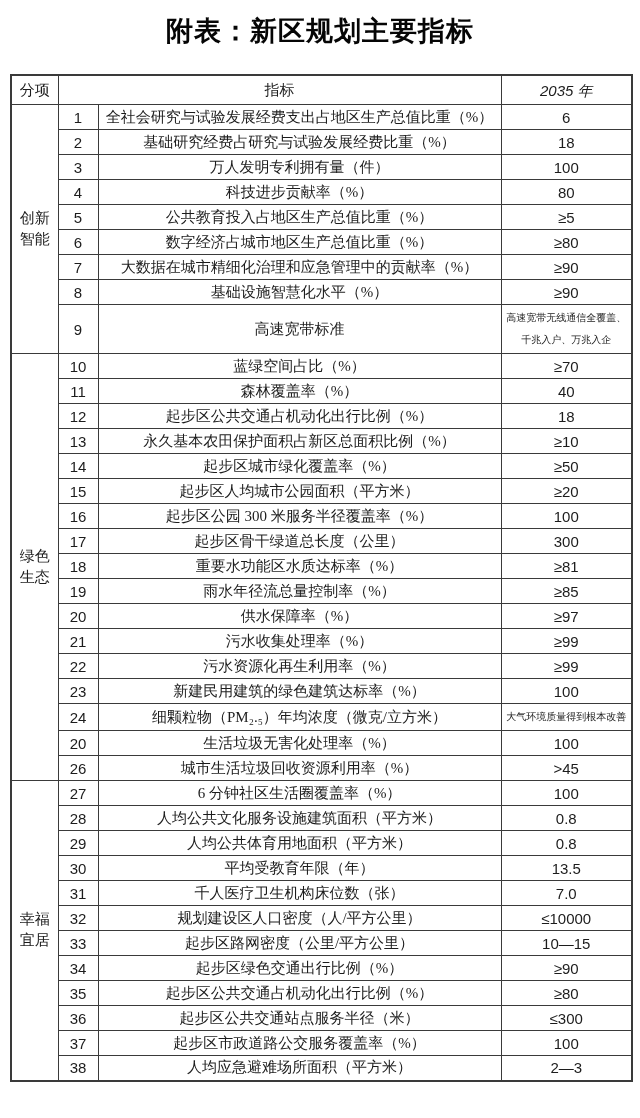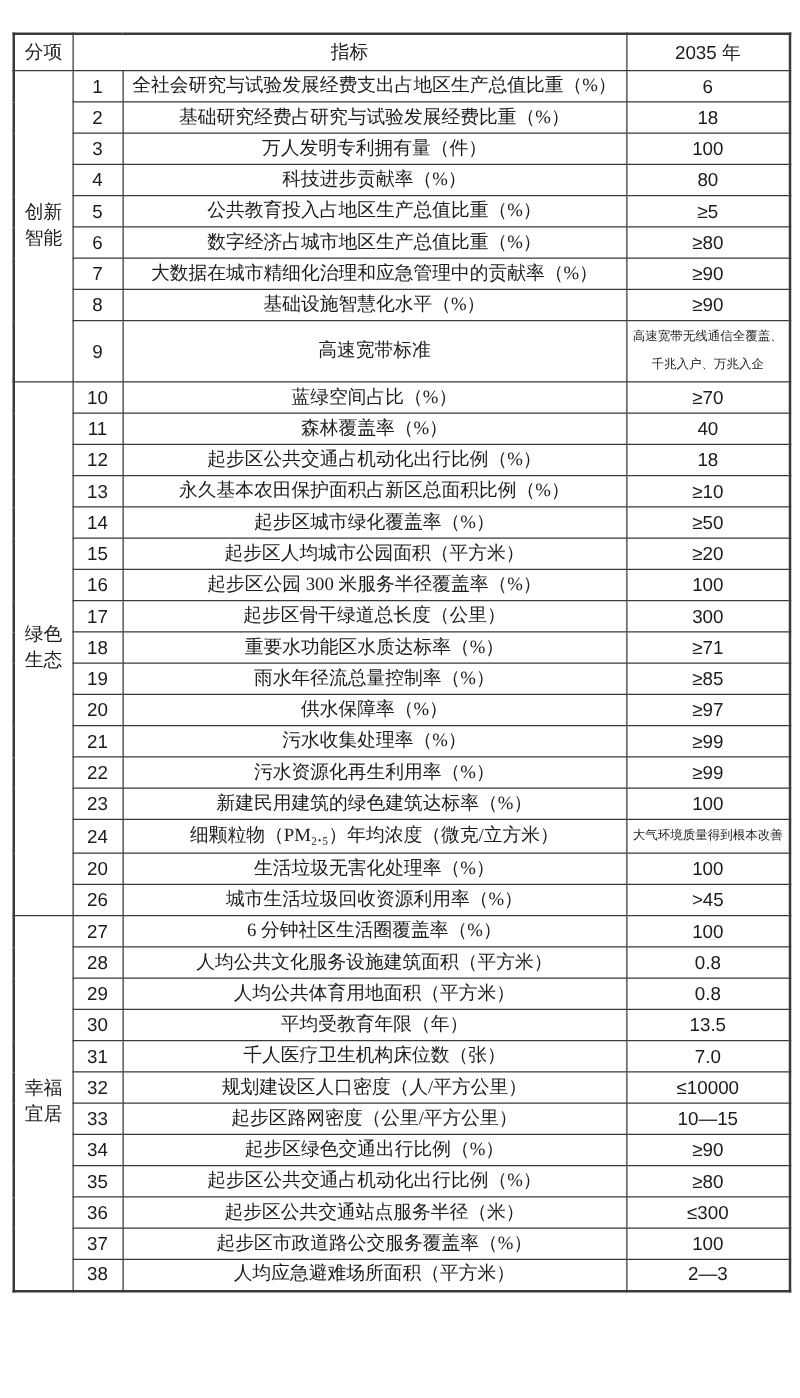--- a/index.html
+++ b/index.html
@@ -38,20 +38,21 @@
     color:#1c1c1c;
   }
   table.indicators thead th{
     height:26px;
     font-weight:normal;
   }
   th.year-h{
     font-family:"Liberation Sans","DejaVu Sans",sans-serif;
     font-weight:bold;
     font-size:15px;
+    font-style:italic;
   }
   td.cat{
     width:47px;
     padding:0 6px;
     font-size:15px;
     line-height:24px;
   }
   td.no{
     width:40px;
     font-family:"Liberation Sans","DejaVu Sans",sans-serif;
@@ -73,20 +74,21 @@
     line-height:22px;
     padding:2px 4px;
   }
   tbody tr{height:25px;}
 </style>
 </head>
 <body>
 
 <div class="page">
 
+  <div class="title">附表：新区规划主要指标</div>
 
   <table class="indicators">
     <colgroup>
       <col style="width:47px">
       <col style="width:40px">
       <col style="width:403px">
       <col style="width:131px">
     </colgroup>
     <thead>
       <tr>
@@ -179,21 +181,21 @@
           <td class="val">100</td>
         </tr>
         <tr>
           <td class="no">17</td>
           <td class="ind">起步区骨干绿道总长度（公里）</td>
           <td class="val">300</td>
         </tr>
         <tr>
           <td class="no">18</td>
           <td class="ind">重要水功能区水质达标率（%）</td>
-          <td class="val">≥71</td>
+          <td class="val">≥81</td>
         </tr>
         <tr>
           <td class="no">19</td>
           <td class="ind">雨水年径流总量控制率（%）</td>
           <td class="val">≥85</td>
         </tr>
         <tr>
           <td class="no">20</td>
           <td class="ind">供水保障率（%）</td>
           <td class="val">≥97</td>

